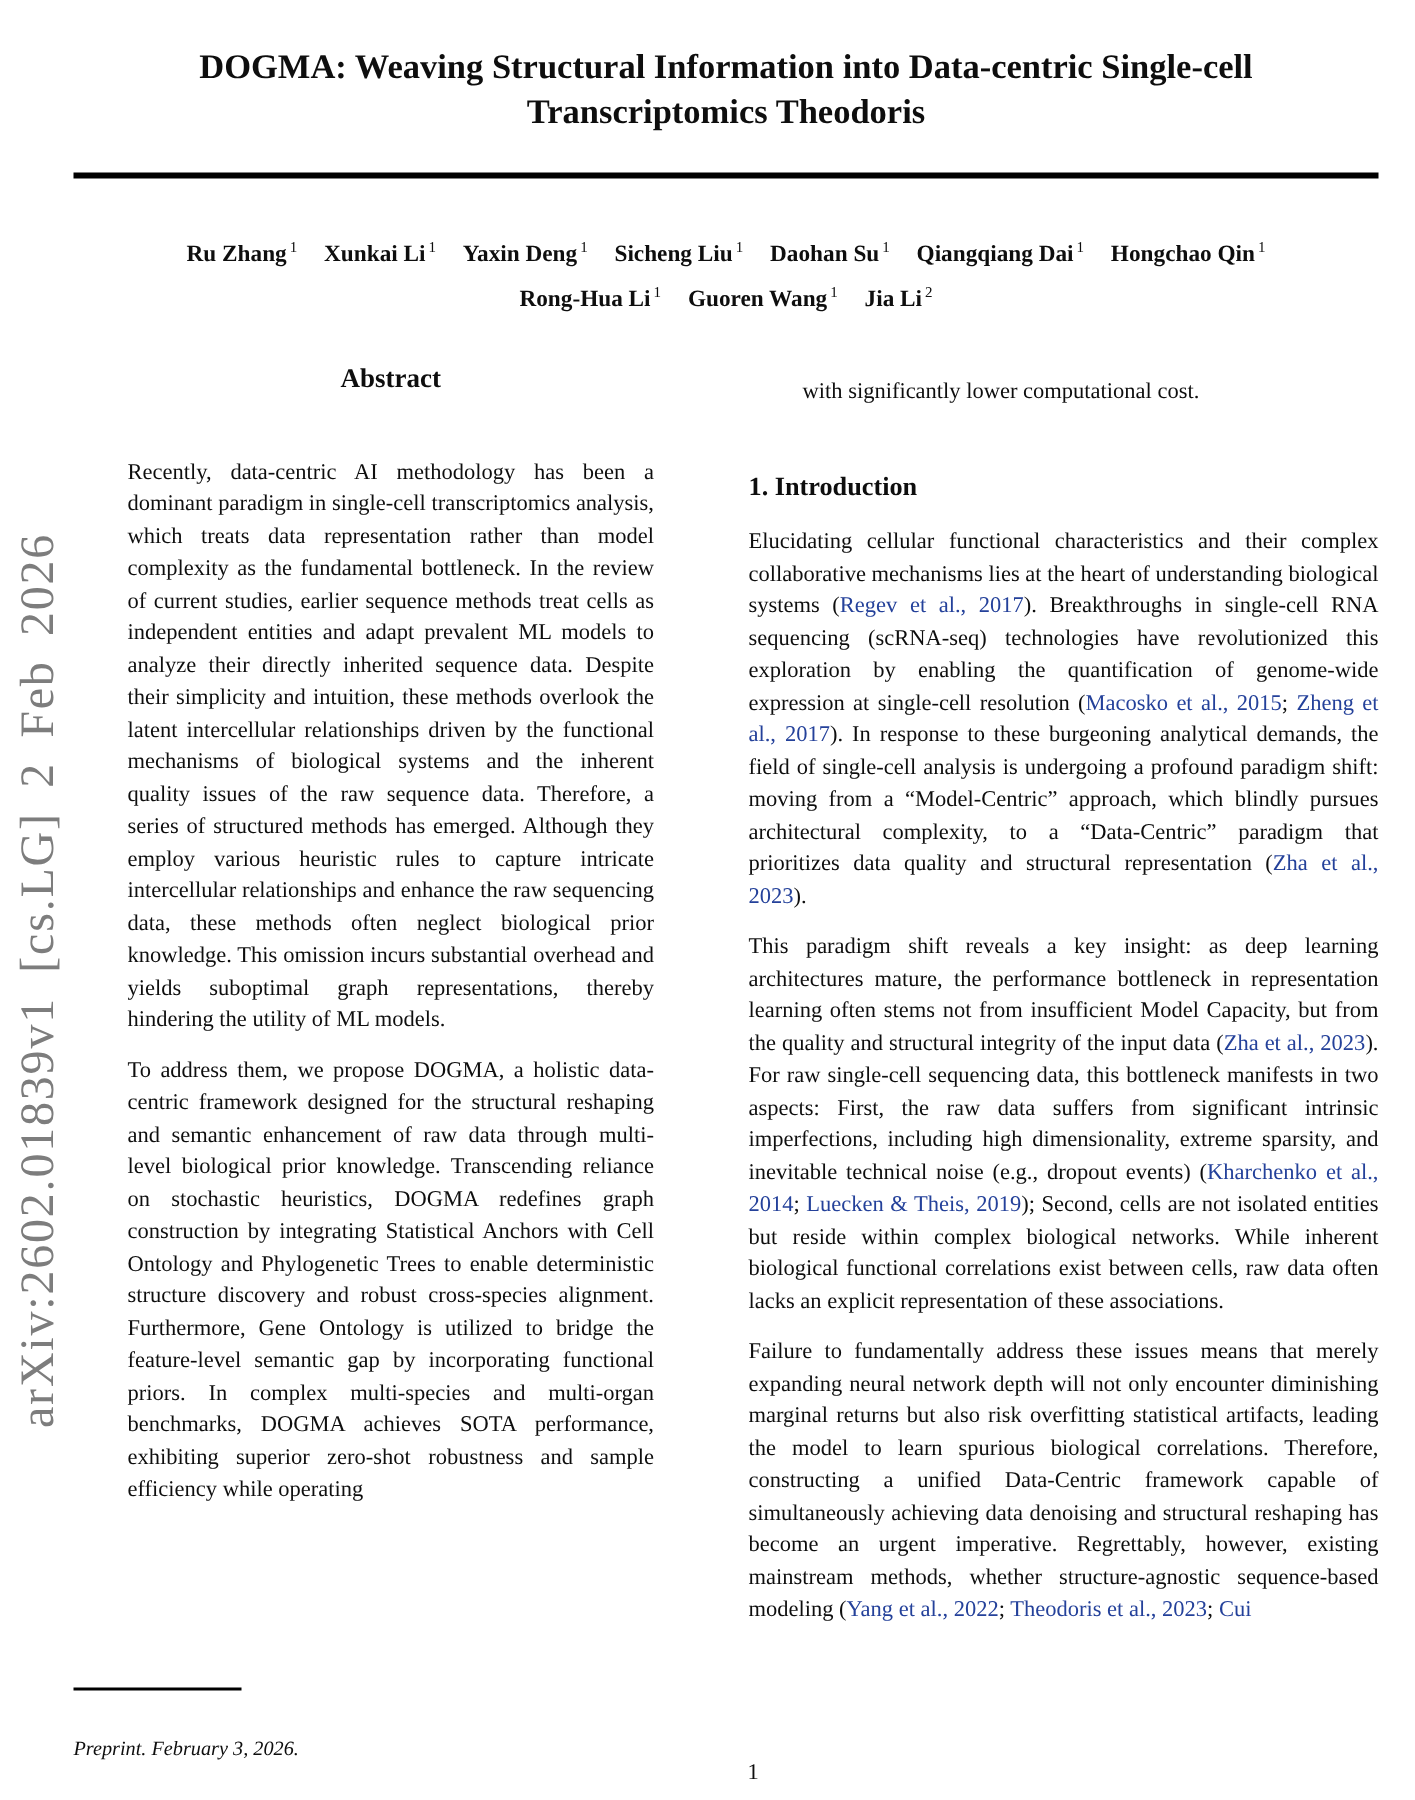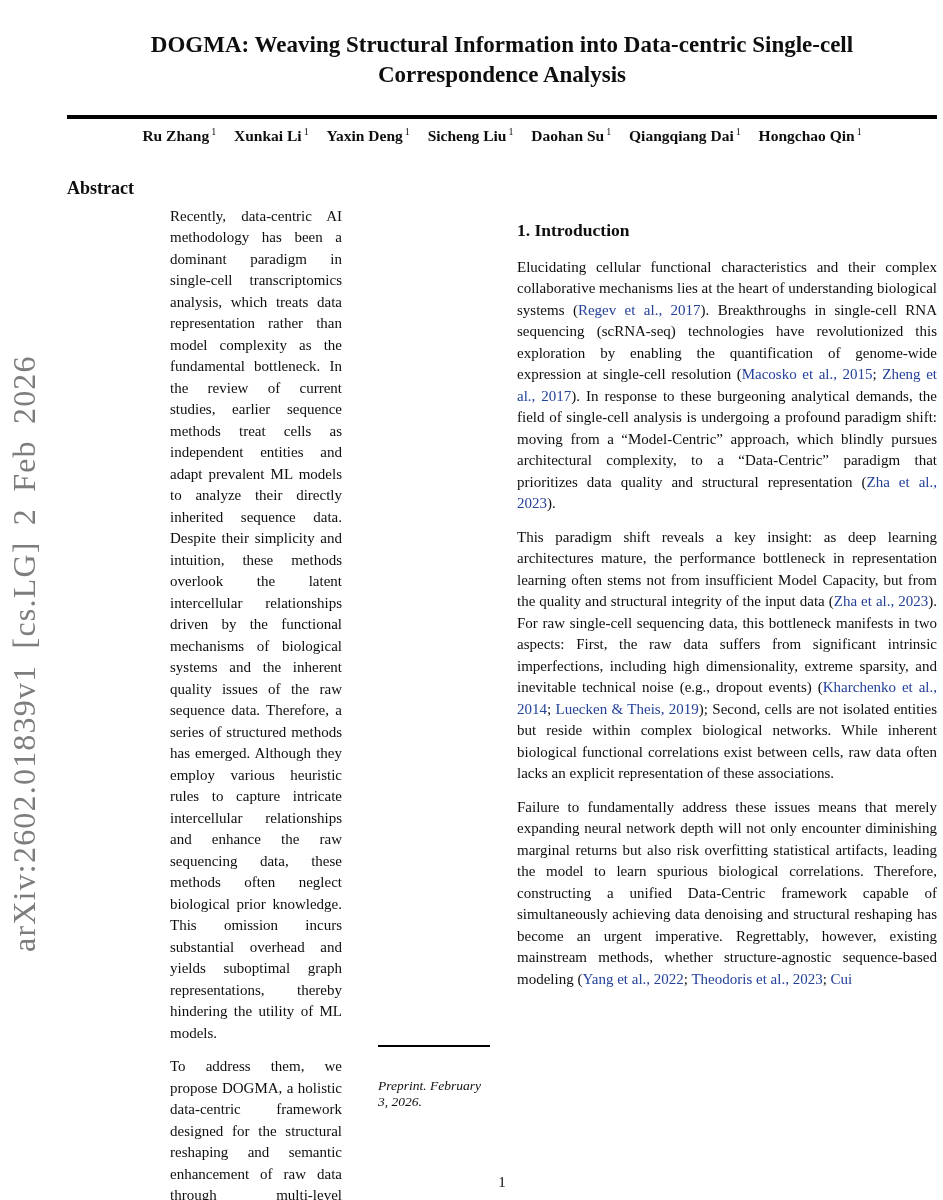--- a/index.html
+++ b/index.html
@@ -18,45 +18,46 @@
     left: 6px; top: 952px;
     transform: rotate(-90deg);
     transform-origin: 0 0;
     white-space: nowrap;
     font-size: 32px;
     color: var(--wm, #7d7d7d);
     letter-spacing: 1.2px;
     word-spacing: 7px;
   }
 
-  .content { position: absolute; left: 67px; top: 0; width: 870px; }
+  .content { position: absolute; left: 49px; top: 0; width: 870px; }
 
   .title {
     margin-top: 30px;
     text-align: center;
     font-weight: bold;
     font-size: 23px;
     line-height: 30px;
   }
   .title-rule { margin-top: 25px; height: 3.5px; background: #000; }
 
   .authors {
+    margin-top: 34px;
     text-align: center;
     font-weight: bold;
     font-size: 15.5px;
     line-height: 26px;
   }
   .author { margin: 0 7px; white-space: nowrap; }
   .author sup { font-weight: normal; font-size: 10px; margin-left: 2px; }
 
   .columns { position: relative; margin-top: 29px; height: 932px; }
   .col-left {
     position: absolute; left: 0; top: 0;
     width: 423px; height: 932px;
-    display: flex; flex-direction: row;
+    display: flex; flex-direction: column;
   }
   .col-right { position: absolute; left: 450px; top: 0; width: 420px; }
 
   .abstract-heading {
     text-align: center;
     font-weight: bold;
     font-size: 18px;
     margin-bottom: 14px;
   }
   .abstract-body { padding: 0 36px; margin-top: 28px; }
@@ -107,44 +108,46 @@
 <body>
 
 <div class="page">
 
   <div class="watermark">arXiv:2602.01839v1 [cs.LG] 2 Feb 2026</div>
 
   <div class="content">
 
     <div class="title">
       <div>DOGMA: Weaving Structural Information into Data-centric Single-cell</div>
-      <div>Correspondence Analysis</div>
+      <div>Transcriptomics Theodoris</div>
     </div>
 
     <div class="title-rule"></div>
 
     <div class="authors">
       <div><span class="author"><span>Ru Zhang</span><sup>1</sup></span> <span class="author"><span>Xunkai Li</span><sup>1</sup></span> <span class="author"><span>Yaxin Deng</span><sup>1</sup></span> <span class="author"><span>Sicheng Liu</span><sup>1</sup></span> <span class="author"><span>Daohan Su</span><sup>1</sup></span> <span class="author"><span>Qiangqiang Dai</span><sup>1</sup></span> <span class="author"><span>Hongchao Qin</span><sup>1</sup></span> </div>
+      <div><span class="author"><span>Rong-Hua Li</span><sup>1</sup></span> <span class="author"><span>Guoren Wang</span><sup>1</sup></span> <span class="author"><span>Jia Li</span><sup>2</sup></span> </div>
     </div>
 
     <div class="columns">
 
       <div class="col-left">
         <div class="abstract-heading">Abstract</div>
         <div class="abstract-body">
           <p class="body-par">Recently, data-centric AI methodology has been a dominant paradigm in single-cell transcriptomics analysis, which treats data representation rather than model complexity as the fundamental bottleneck. In the review of current studies, earlier sequence methods treat cells as independent entities and adapt prevalent ML models to analyze their directly inherited sequence data. Despite their simplicity and intuition, these methods overlook the latent intercellular relationships driven by the functional mechanisms of biological systems and the inherent quality issues of the raw sequence data. Therefore, a series of structured methods has emerged. Although they employ various heuristic rules to capture intricate intercellular relationships and enhance the raw sequencing data, these methods often neglect biological prior knowledge. This omission incurs substantial overhead and yields suboptimal graph representations, thereby hindering the utility of ML models.</p>
           <p class="body-par">To address them, we propose DOGMA, a holistic data-centric framework designed for the structural reshaping and semantic enhancement of raw data through multi-level biological prior knowledge. Transcending reliance on stochastic heuristics, DOGMA redefines graph construction by integrating Statistical Anchors with Cell Ontology and Phylogenetic Trees to enable deterministic structure discovery and robust cross-species alignment. Furthermore, Gene Ontology is utilized to bridge the feature-level semantic gap by incorporating functional priors. In complex multi-species and multi-organ benchmarks, DOGMA achieves SOTA performance, exhibiting superior zero-shot robustness and sample efficiency while operating</p>
         </div>
         <div class="footnote-block">
           <div class="footnote-rule"></div>
           <p class="preprint">Preprint. February 3, 2026.</p>
         </div>
       </div>
 
       <div class="col-right">
+        <p class="abstract-cont">with significantly lower computational cost.</p>
         <div class="section-heading">1. Introduction</div>
         <p class="body-par">Elucidating cellular functional characteristics and their complex collaborative mechanisms lies at the heart of understanding biological systems (<span class="cite">Regev et al., 2017</span>). Breakthroughs in single-cell RNA sequencing (scRNA-seq) technologies have revolutionized this exploration by enabling the quantification of genome-wide expression at single-cell resolution (<span class="cite">Macosko et al., 2015</span>; <span class="cite">Zheng et al., 2017</span>). In response to these burgeoning analytical demands, the field of single-cell analysis is undergoing a profound paradigm shift: moving from a “Model-Centric” approach, which blindly pursues architectural complexity, to a “Data-Centric” paradigm that prioritizes data quality and structural representation (<span class="cite">Zha et al., 2023</span>).</p>
         <p class="body-par">This paradigm shift reveals a key insight: as deep learning architectures mature, the performance bottleneck in representation learning often stems not from insufficient Model Capacity, but from the quality and structural integrity of the input data (<span class="cite">Zha et al., 2023</span>). For raw single-cell sequencing data, this bottleneck manifests in two aspects: First, the raw data suffers from significant intrinsic imperfections, including high dimensionality, extreme sparsity, and inevitable technical noise (e.g., dropout events) (<span class="cite">Kharchenko et al., 2014</span>; <span class="cite">Luecken &amp; Theis, 2019</span>); Second, cells are not isolated entities but reside within complex biological networks. While inherent biological functional correlations exist between cells, raw data often lacks an explicit representation of these associations.</p>
         <p class="body-par">Failure to fundamentally address these issues means that merely expanding neural network depth will not only encounter diminishing marginal returns but also risk overfitting statistical artifacts, leading the model to learn spurious biological correlations. Therefore, constructing a unified Data-Centric framework capable of simultaneously achieving data denoising and structural reshaping has become an urgent imperative. Regrettably, however, existing mainstream methods, whether structure-agnostic sequence-based modeling (<span class="cite">Yang et al., 2022</span>; <span class="cite">Theodoris et al., 2023</span>; <span class="cite">Cui</span></p>
       </div>
 
     </div>
   </div>
 
   <div class="page-number">1</div>

